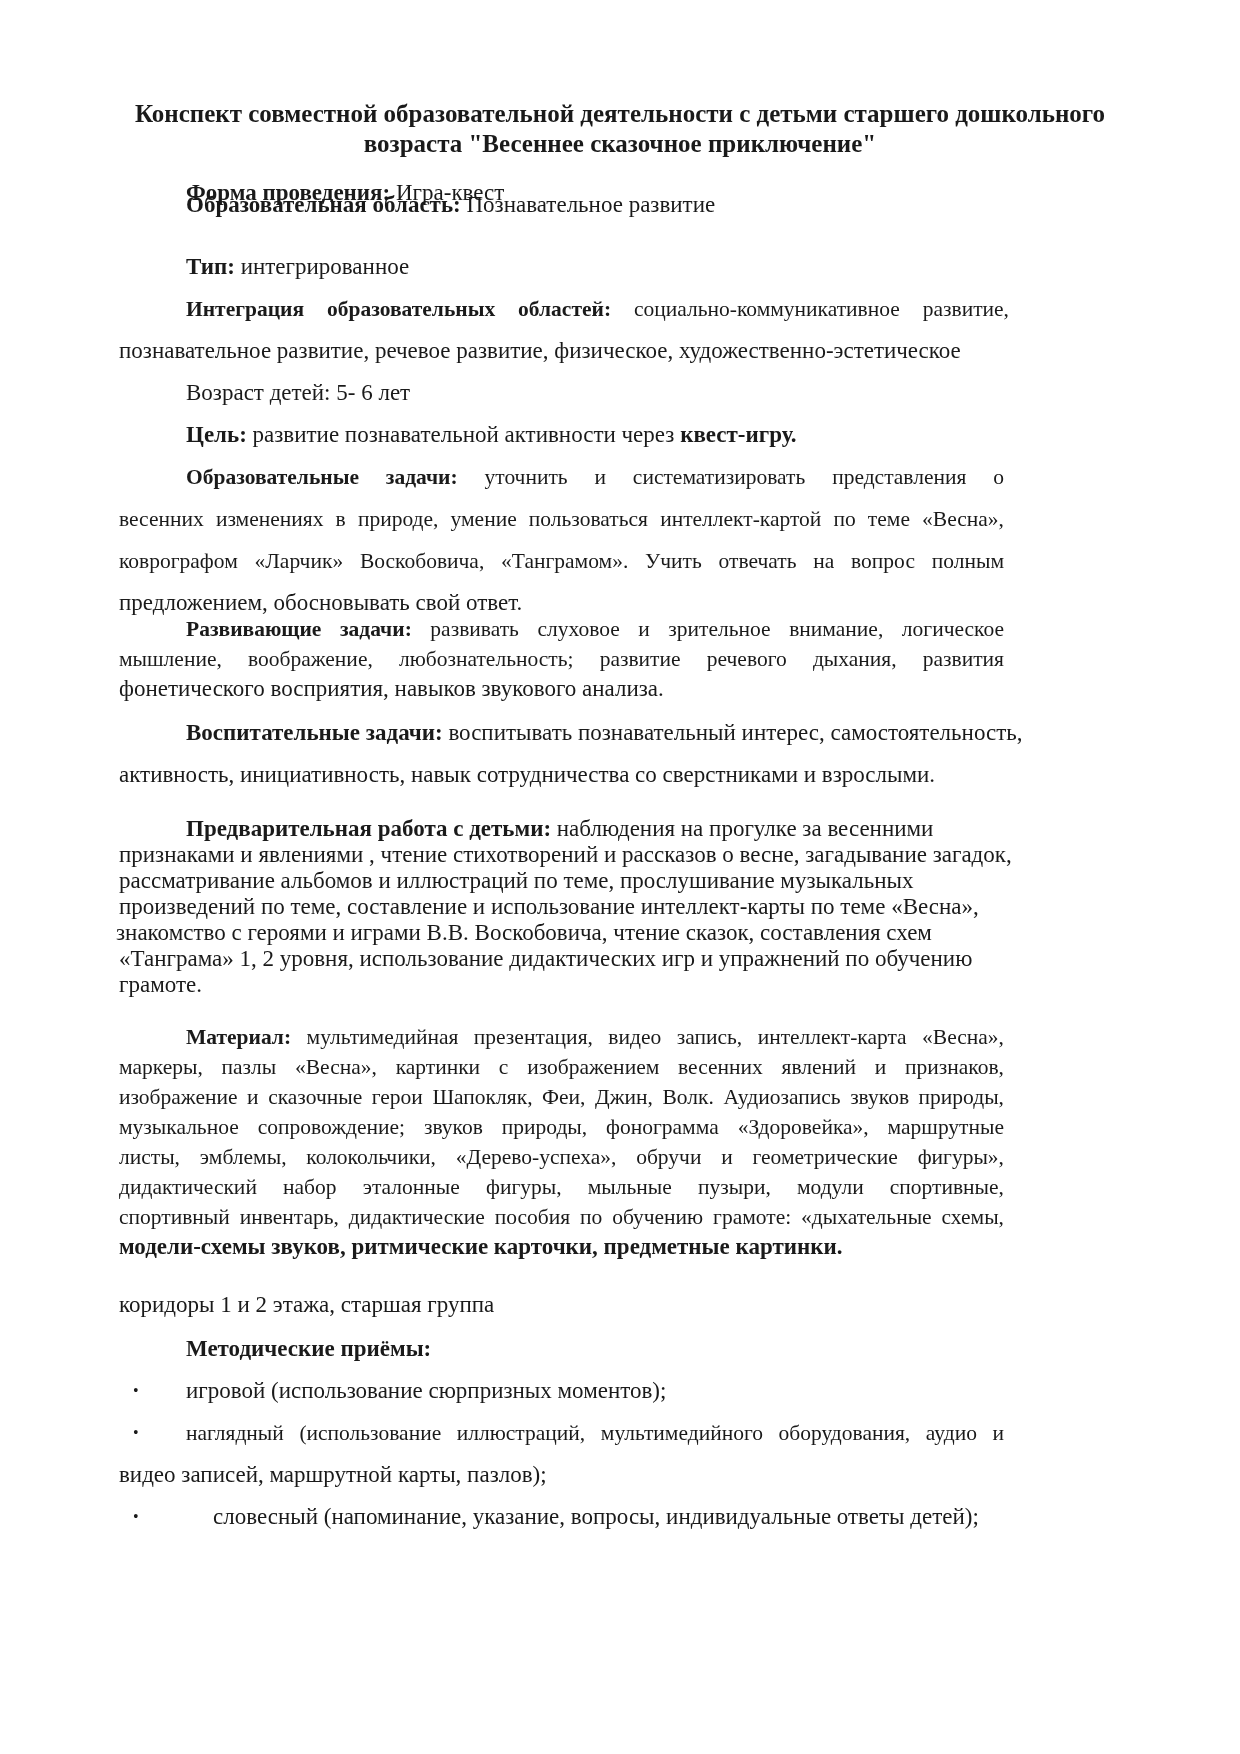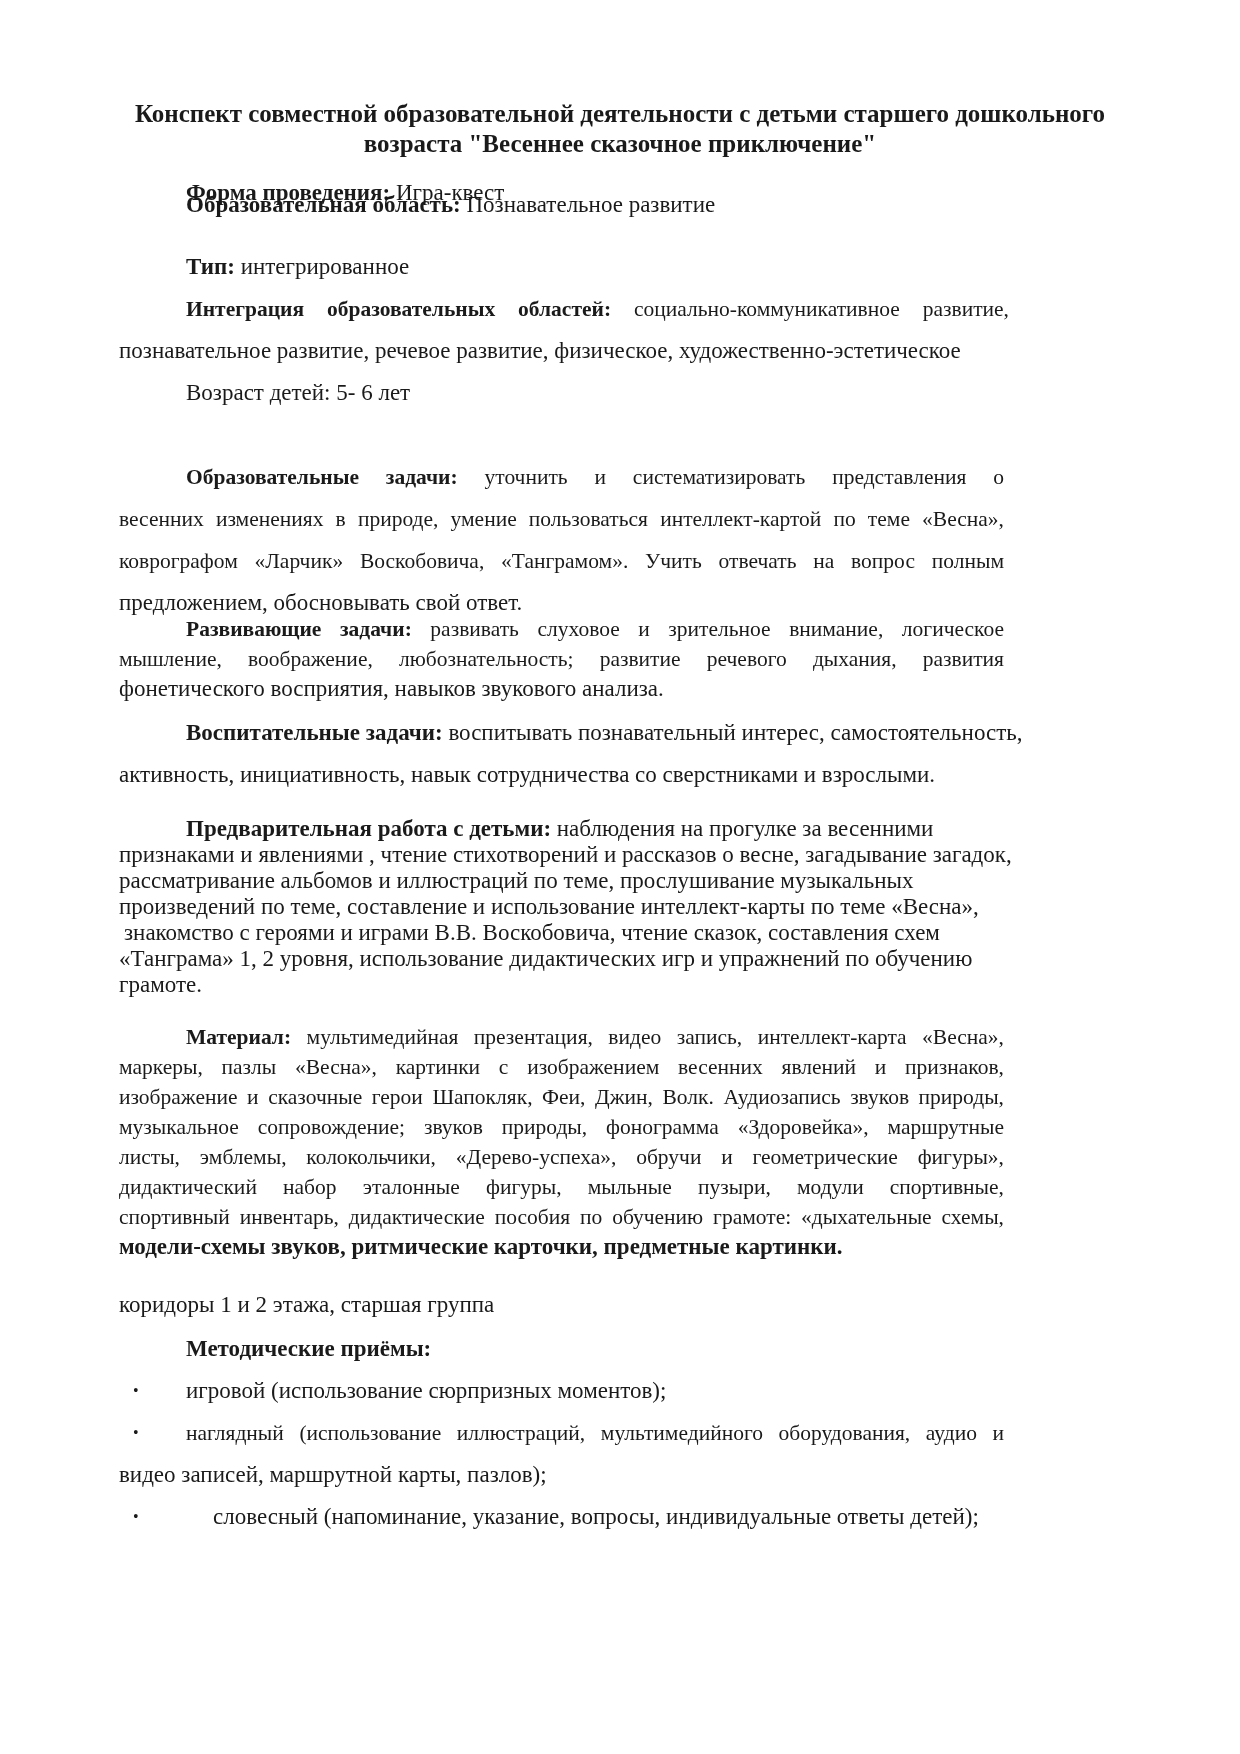--- a/index.html
+++ b/index.html
@@ -34,20 +34,23 @@
     <span class="b">Тип:</span><span> интегрированное</span>
   </div>
 
   <div class="just" style="left:186px; width:823px; top:296px;">
     <span class="b">Интеграция образовательных областей:</span><span> социально-коммуникативное развитие,</span>
   </div>
   <div class="line" style="left:119px; top:338px;">познавательное развитие, речевое развитие, физическое, художественно-эстетическое</div>
 
   <div class="line" style="left:186px; top:380px;">Возраст детей: 5- 6 лет</div>
 
+  <div class="line" style="left:186px; top:422px;">
+    <span class="b">Цель:</span><span> развитие познавательной активности через </span><span class="b">квест-игру.</span>
+  </div>
 
   <div class="just" style="left:186px; width:818px; top:464px;">
     <span class="b">Образовательные задачи:</span><span> уточнить и систематизировать представления о</span>
   </div>
   <div class="just" style="left:119px; width:885px; top:506px;">весенних изменениях в природе, умение пользоваться интеллект-картой по теме «Весна»,</div>
   <div class="just" style="left:119px; width:885px; top:548px;">коврографом «Ларчик» Воскобовича, «Танграмом». Учить отвечать на вопрос полным</div>
   <div class="line" style="left:119px; top:590px;">предложением, обосновывать свой ответ.</div>
 
   <div class="just" style="left:186px; width:818px; top:616px;">
     <span class="b">Развивающие задачи:</span><span> развивать слуховое и зрительное внимание, логическое</span>
@@ -59,21 +62,21 @@
     <span class="b">Воспитательные задачи:</span><span> воспитывать познавательный интерес, самостоятельность,</span>
   </div>
   <div class="line" style="left:119px; top:762px;">активность,  инициативность, навык сотрудничества со сверстниками и взрослыми.</div>
 
   <div class="line" style="left:186px; top:816px;">
     <span class="b">Предварительная работа с детьми:</span><span> наблюдения на прогулке за весенними</span>
   </div>
   <div class="line" style="left:119px; top:842px;">признаками и явлениями , чтение стихотворений и рассказов о весне, загадывание загадок,</div>
   <div class="line" style="left:119px; top:868px;">рассматривание альбомов и иллюстраций по теме, прослушивание музыкальных</div>
   <div class="line" style="left:119px; top:894px;">произведений по теме,  составление и использование  интеллект-карты по теме «Весна»,</div>
-  <div class="line" style="left:124px; top:920px;">знакомство с героями и играми В.В. Воскобовича, чтение сказок, составления схем</div>
+  <div class="line" style="left:116px; top:920px;">знакомство с героями и играми В.В. Воскобовича, чтение сказок, составления схем</div>
   <div class="line" style="left:119px; top:946px;">«Танграма» 1, 2 уровня, использование дидактических игр и упражнений по обучению</div>
   <div class="line" style="left:119px; top:972px;">грамоте.</div>
 
   <div class="just" style="left:186px; width:818px; top:1024px;">
     <span class="b">Материал:</span><span> мультимедийная презентация, видео запись, интеллект-карта «Весна»,</span>
   </div>
   <div class="just" style="left:119px; width:885px; top:1054px;">маркеры, пазлы «Весна», картинки с изображением весенних явлений и признаков,</div>
   <div class="just" style="left:119px; width:885px; top:1084px;">изображение и сказочные герои Шапокляк, Феи, Джин, Волк. Аудиозапись звуков природы,</div>
   <div class="just" style="left:119px; width:885px; top:1114px;">музыкальное сопровождение; звуков природы, фонограмма «Здоровейка», маршрутные</div>
   <div class="just" style="left:119px; width:885px; top:1144px;">листы, эмблемы, колокольчики, «Дерево-успеха», обручи и геометрические фигуры»,</div>

